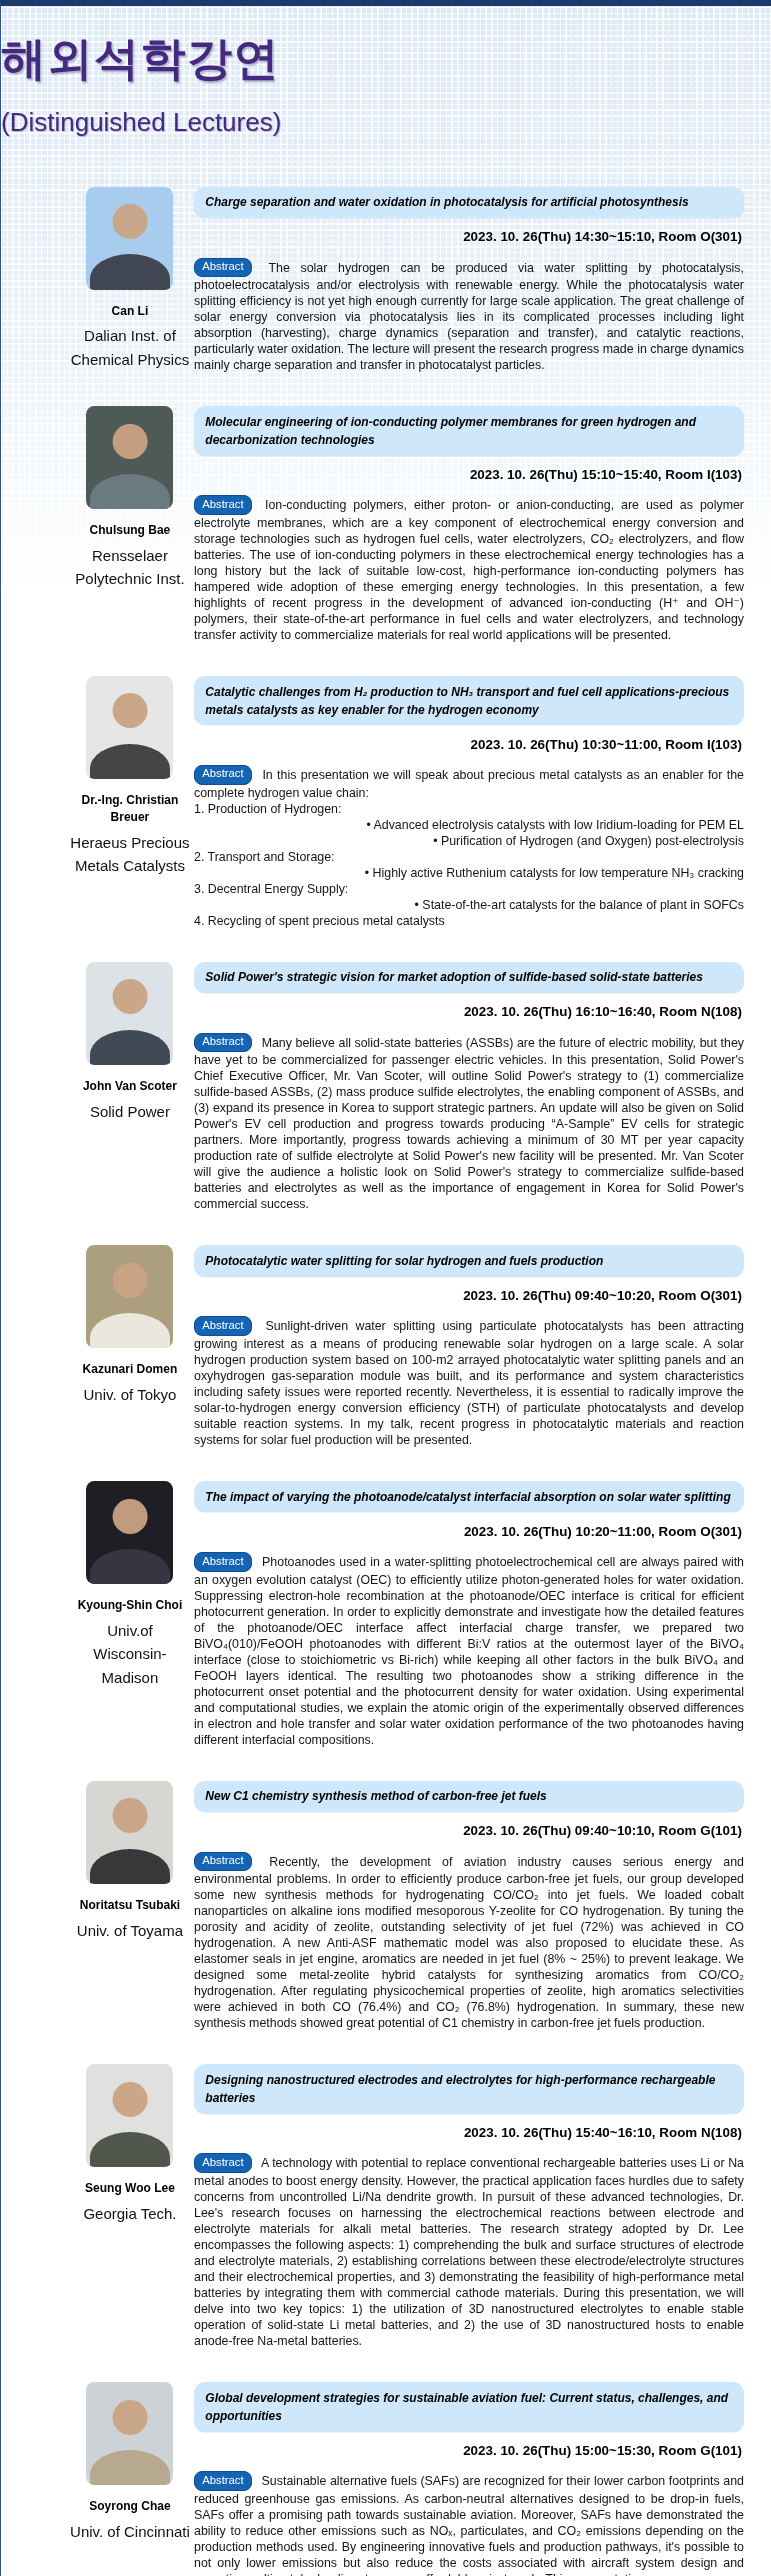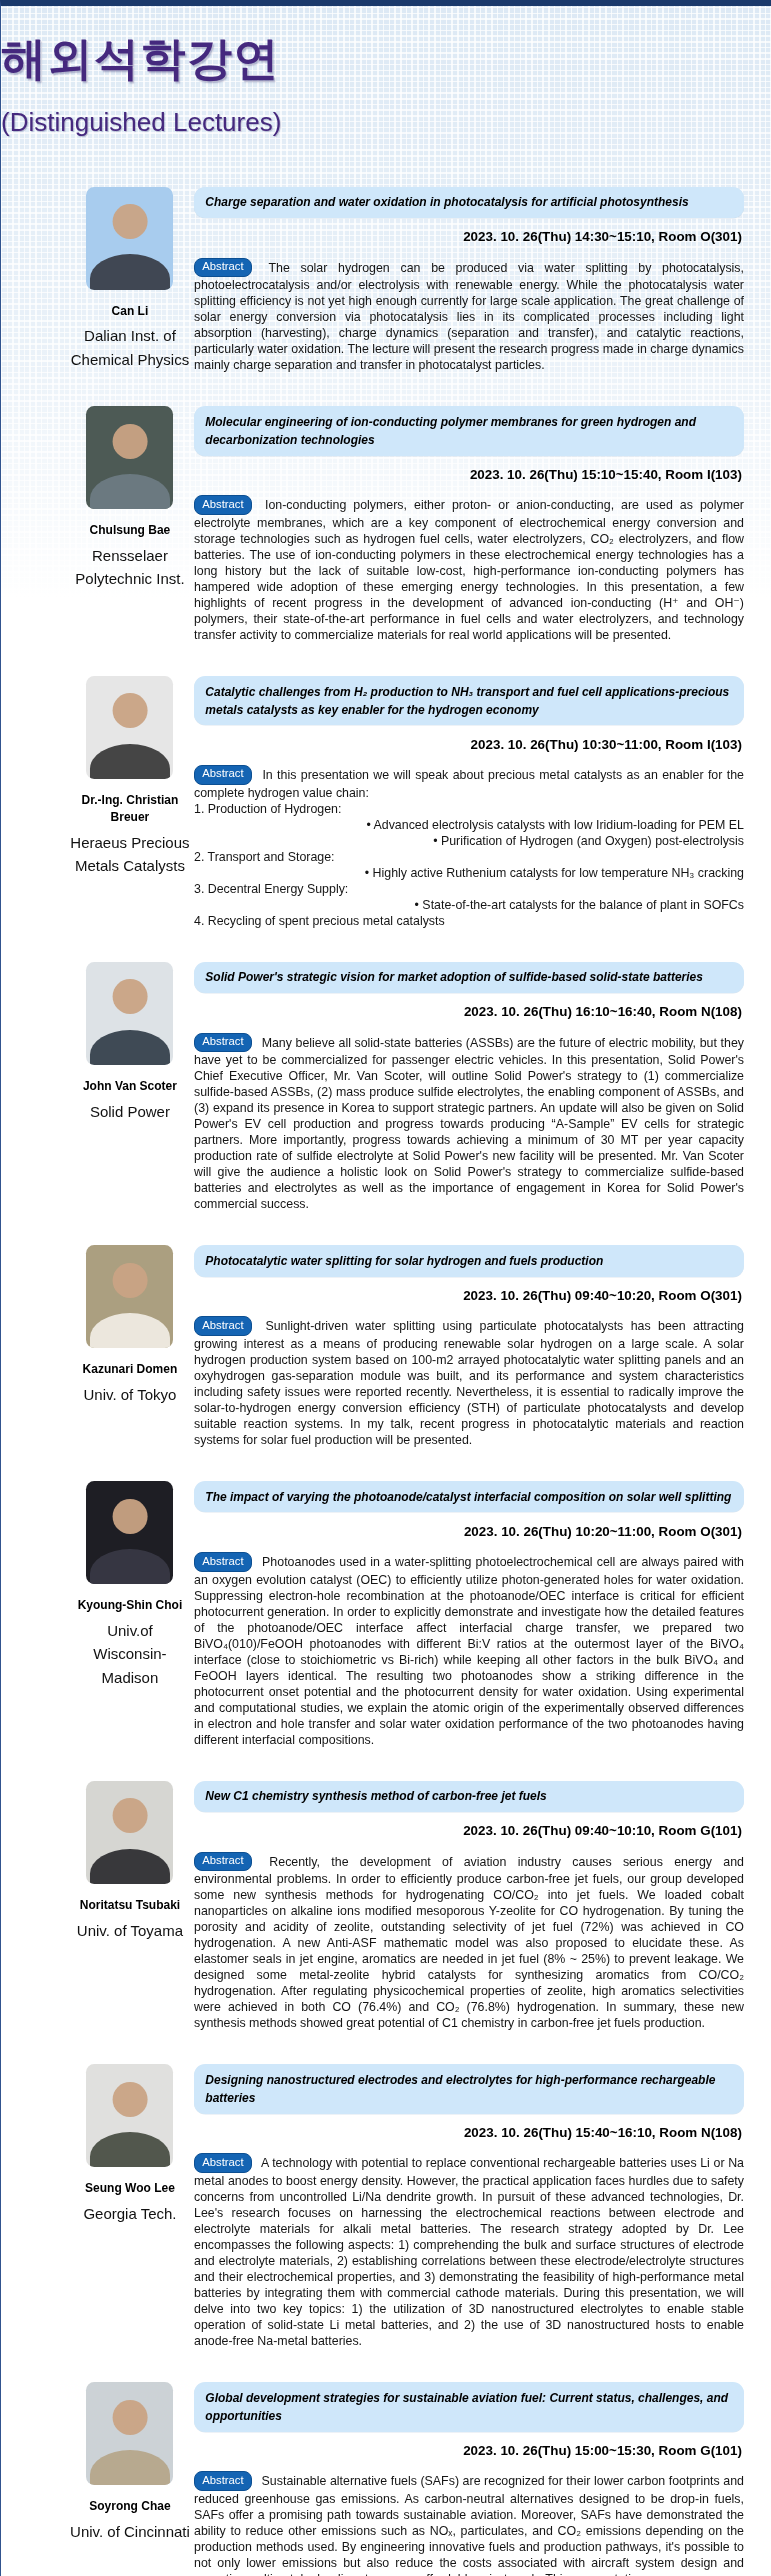--- a/index.html
+++ b/index.html
@@ -199,21 +199,21 @@
   <section class="lecture">
     <div class="left">
       <div class="photo" style="background: rgb(30, 30, 36);">
         <div class="ph-head"></div>
         <div class="ph-body" style="background: rgb(56, 56, 68);"></div>
       </div>
       <div class="sp-name">Kyoung-Shin Choi</div>
       <div class="sp-affil">Univ.of Wisconsin-Madison</div>
     </div>
     <div class="right">
-      <div class="title-box">The impact of varying the photoanode/catalyst interfacial composition on solar well splitting</div>
+      <div class="title-box">The impact of varying the photoanode/catalyst interfacial absorption on solar water splitting</div>
       <div class="datetime">2023. 10. 26(Thu) 10:20~11:00, Room O(301)</div>
       <div class="abstract">
               <p><span class="badge" style="background: rgb(20, 100, 179); color: rgb(255, 255, 255);">Abstract</span> Photoanodes used in a water-splitting photoelectrochemical cell are always paired with an oxygen evolution catalyst (OEC) to efficiently utilize photon-generated holes for water oxidation. Suppressing electron-hole recombination at the photoanode/OEC interface is critical for efficient photocurrent generation. In order to explicitly demonstrate and investigate how the detailed features of the photoanode/OEC interface affect interfacial charge transfer, we prepared two BiVO₄(010)/FeOOH photoanodes with different Bi:V ratios at the outermost layer of the BiVO₄ interface (close to stoichiometric vs Bi-rich) while keeping all other factors in the bulk BiVO₄ and FeOOH layers identical. The resulting two photoanodes show a striking difference in the photocurrent onset potential and the photocurrent density for water oxidation. Using experimental and computational studies, we explain the atomic origin of the experimentally observed differences in electron and hole transfer and solar water oxidation performance of the two photoanodes having different interfacial compositions.</p>
             </div>
     </div>
   </section>
 
   <section class="lecture">
     <div class="left">
       <div class="photo" style="background: rgb(214, 214, 210);">

